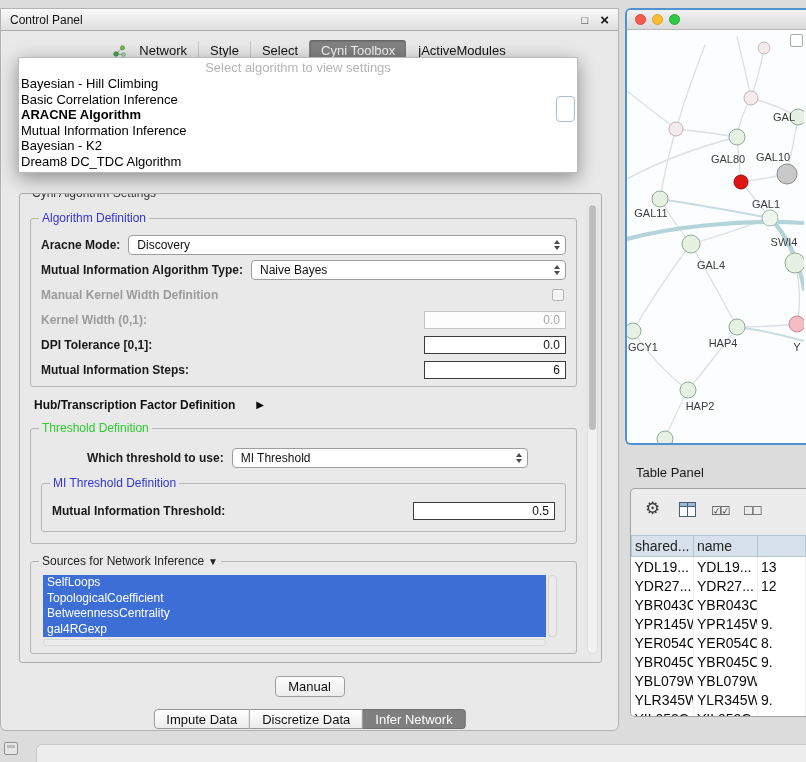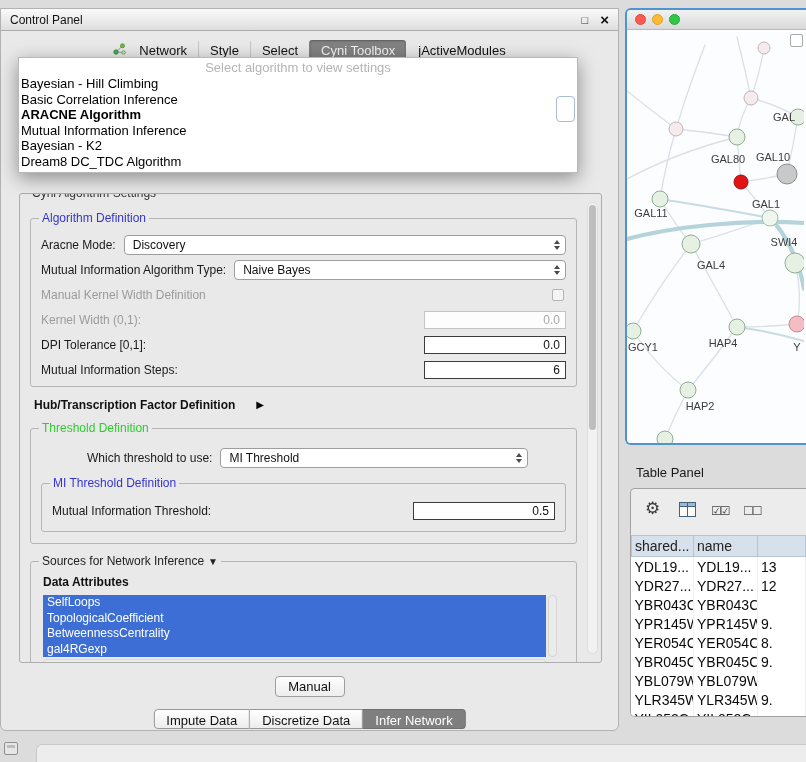--- a/index.html
+++ b/index.html
@@ -13,21 +13,21 @@
                  border:1px solid #b2b2b2;border-radius:0 0 6px 6px}
   .cp-titlebar{position:absolute;top:0;left:0;right:0;height:22px;
                background:linear-gradient(#fafafa,#dedede);border-bottom:1px solid #ababab;
                display:flex;align-items:center;padding:0 9px;font-size:12px}
   .cp-title{flex:1}
   .float-icon{font-size:11px;color:#333;margin-right:12px;cursor:default}
   .close-icon{font-size:15px;font-weight:bold;color:#111;cursor:default;line-height:1}
 
   .cp-tabs{position:absolute;top:30px;left:0;right:0;height:23px;display:flex;justify-content:center;
            align-items:center;font-size:13px}
-  .cp-tab{padding:2px 11px;display:flex;gap:13px;border-left:1px solid #c6c6c6;white-space:nowrap}
+  .cp-tab{padding:2px 11px;display:flex;align-items:center;gap:13px;border-left:1px solid #c6c6c6;white-space:nowrap}
   .cp-tab:first-child{border-left:none}
   .cp-tab.active{background:#828282;color:#f5f5f5;border-radius:3px;border-left-color:transparent;
                  box-shadow:inset 0 1px 2px rgba(0,0,0,.3);padding:3px 11px}
   .cp-tab.active + .cp-tab{border-left-color:transparent}
 
   
   .algo-popup{position:absolute;left:18px;top:57px;width:560px;background:#fff;border:1px solid #b9b9b9;
               box-shadow:0 5px 18px rgba(0,0,0,.4);z-index:20;padding:1px 0 3px}
   .algo-header{text-align:center;color:#b5b5b5;font-size:13px;height:17px;line-height:17px}
   .algo-item{font-size:13px;height:15.5px;line-height:15.5px;padding-left:2px;color:#000;white-space:nowrap}
@@ -39,21 +39,21 @@
   .settings-box{position:absolute;left:18px;top:184px;width:583px;height:470px;border:1px solid #adadad;
                 border-radius:3px;overflow:hidden}
   .legend-abs{position:absolute;top:-7px;left:8px;background:#e9e9e9;padding:0 4px;font-size:12px;line-height:13px}
   .settings-inner{position:absolute;left:10px;top:12px;right:24px;bottom:6px;font-size:12px}
   .group{position:relative;border:1px solid #b5b5b5;border-radius:3px}
   .group-title{position:absolute;top:-7px;left:8px;background:#e9e9e9;padding:0 3px;font-size:12px;font-weight:normal;line-height:13px}
   .title-blue{color:#3434cf}
   .title-green{color:#2ecc2e}
   .algo-def{margin-top:12px;padding:13px 10px 4px}
   .form-row{display:flex;align-items:center;height:25px}
-  .lbl{font-weight:normal;color:#1a1a1a;margin-right:8px;white-space:nowrap}
+  .lbl{font-weight:bold;color:#1a1a1a;margin-right:8px;white-space:nowrap}
   .lbl.disabled{color:#9b9b9b}
   .spacer{flex:1}
   .combo{flex:1;height:20px;background:#fff;border:1px solid #9d9d9d;border-radius:4px;display:flex;
          align-items:center;padding:0 4px 0 8px;font-size:12px;color:#111}
   .arrows{margin-left:auto;display:flex;flex-direction:column;gap:2px;align-items:center;padding-right:1px}
   .tri{width:0;height:0;border-left:3.5px solid transparent;border-right:3.5px solid transparent}
   .tri.up{border-bottom:4px solid #4a4a4a}
   .tri.down{border-top:4px solid #4a4a4a}
   .checkbox{width:12px;height:12px;border:1px solid #b5b5b5;border-radius:2px;background:#f4f4f4;margin-right:2px}
   .field{width:142px;height:18px;border:1px solid #8a8a8a;background:#fff;font-size:12px;display:flex;
@@ -75,21 +75,21 @@
   .attr-vscroll{width:9px;height:62px;background:#ebebeb;border:1px solid #d5d5d5;border-radius:4px;margin-left:2px}
   .attr-hscroll{width:503px;height:7px;margin:2px 0 0 2px;background:#ececec;border:1px solid #d8d8d8;border-radius:3px}
   .settings-scrollbar{position:absolute;right:3px;top:8px;bottom:8px;width:11px;background:#f2f2f2;
                       border:1px solid #dcdcdc;border-radius:6px}
   .settings-scrollbar .thumb{position:absolute;left:1px;right:1px;top:2px;height:225px;background:#bdbdbd;border-radius:5px}
 
   .apply-btn{position:absolute;left:50%;transform:translateX(-50%);top:667px;min-width:70px;height:21px;
              background:linear-gradient(#fdfdfd,#ededed);border:1px solid #9f9f9f;border-radius:4px;
              font-size:13px;display:flex;align-items:center;justify-content:center;padding:0 12px;color:#111}
   .bottom-tabs{position:absolute;top:700px;left:50%;transform:translateX(-50%);display:flex;height:20px;font-size:13px}
-  .seg{padding:0 12px;display:flex;align-items:flex-end;background:linear-gradient(#fff,#ececec);
+  .seg{padding:8px 12px;display:flex;align-items:center;background:linear-gradient(#fff,#ececec);
        border:1px solid #989898;border-left:none;color:#111;white-space:nowrap}
   .seg:first-child{border-left:1px solid #989898;border-radius:4px 0 0 4px}
   .seg:last-child{border-radius:0 4px 4px 0}
   .seg.active{background:#7f7f7f;color:#fff;border-color:#6f6f6f}
 
   
   .network-window{position:absolute;left:625px;top:8px;width:181px;height:437px;border:2px solid #4f94d0;
                   border-right:none;border-radius:6px 0 0 6px;background:#ffffff;overflow:hidden;z-index:5}
   .net-titlebar{height:20px;background:linear-gradient(#f2f2f2,#d9d9d9);border-bottom:1px solid #b9b9b9;
                 display:flex;align-items:center;padding-left:8px;gap:6px}
@@ -233,21 +233,20 @@
               <span class="spacer"></span>
               <span class="field strong">0.5</span>
             </div>
           </div>
         </div>
 
         <div class="group sources-group">
           <span class="group-title sources-legend" style="font-weight:normal;color:#222">
             <span>Sources for Network Inference</span><span class="expand">▼</span>
           </span>
-          <div class="data-attr-label">Data Attributes</div>
           <div class="attr-wrap">
             <div class="attr-list">
                 <div class="attr-item">SelfLoops</div>
                 <div class="attr-item">TopologicalCoefficient</div>
                 <div class="attr-item">BetweennessCentrality</div>
                 <div class="attr-item">gal4RGexp</div>
               </div>
             <div class="attr-vscroll"></div>
           </div>
           <div class="attr-hscroll"></div>

